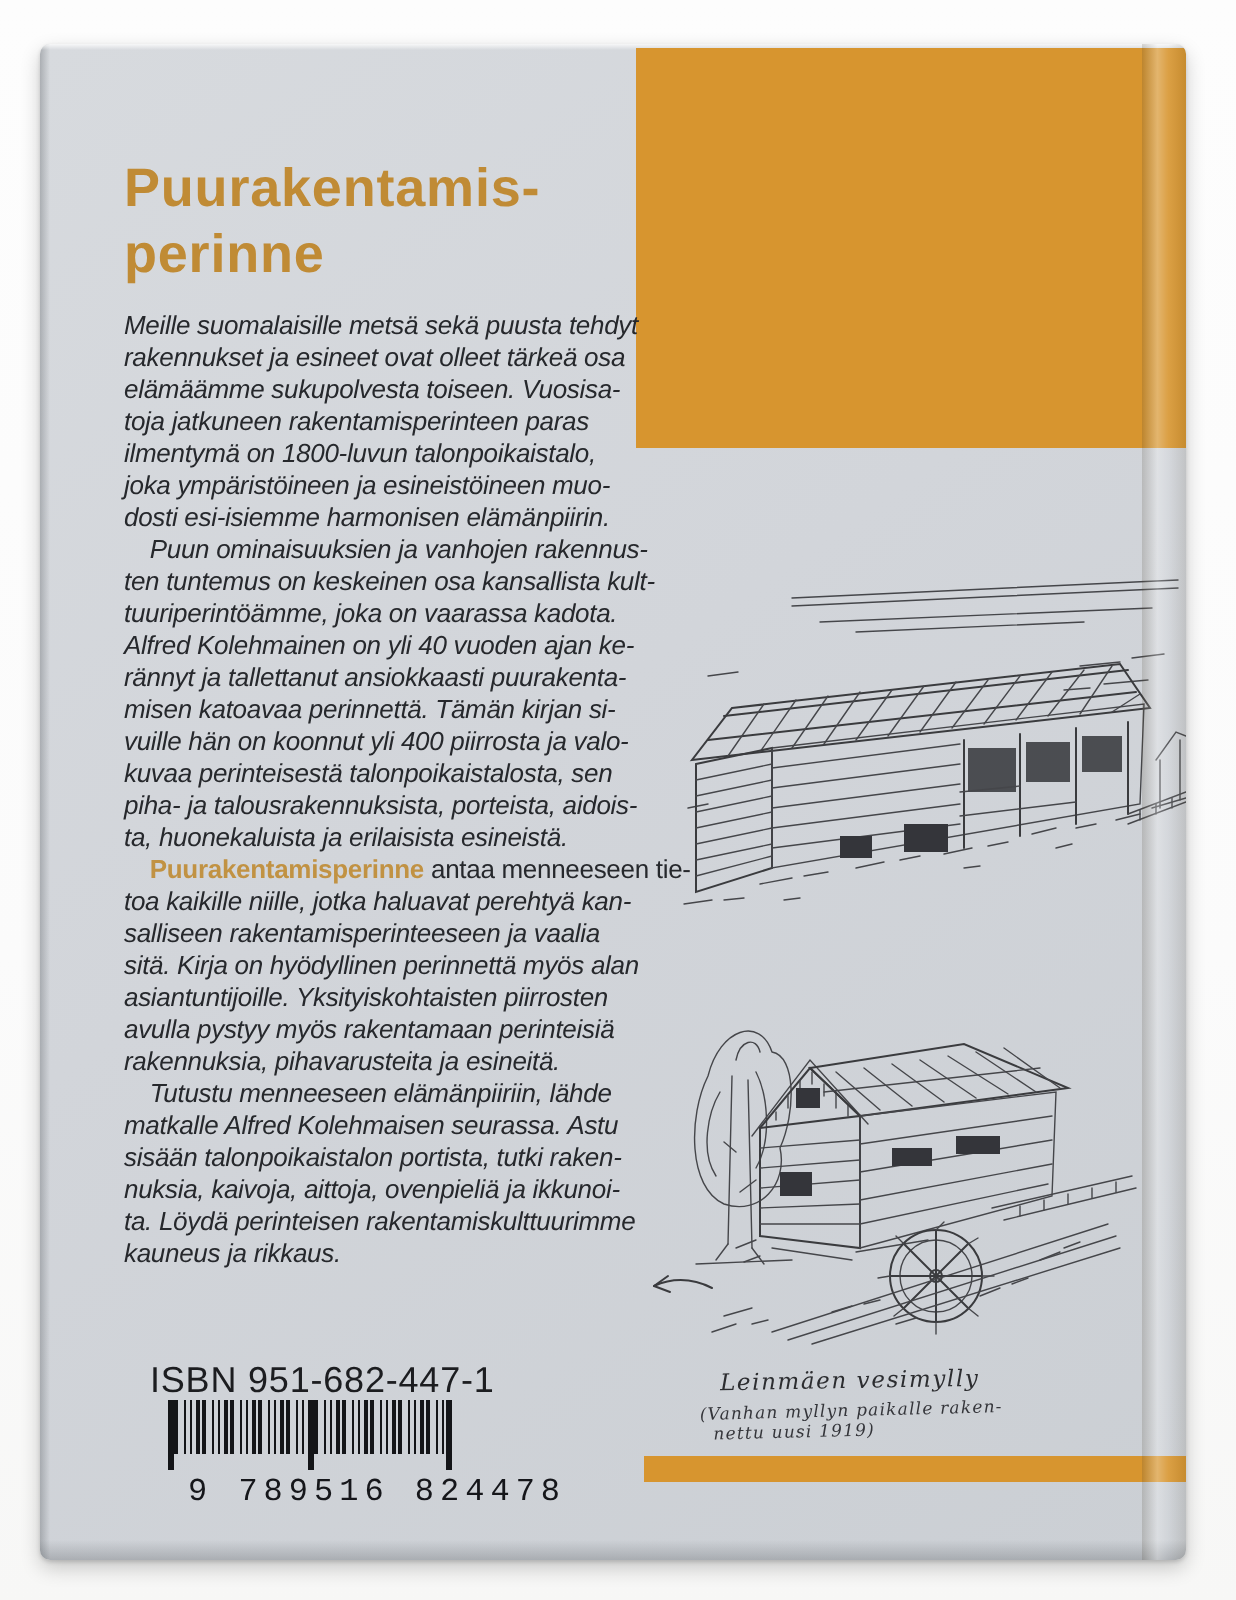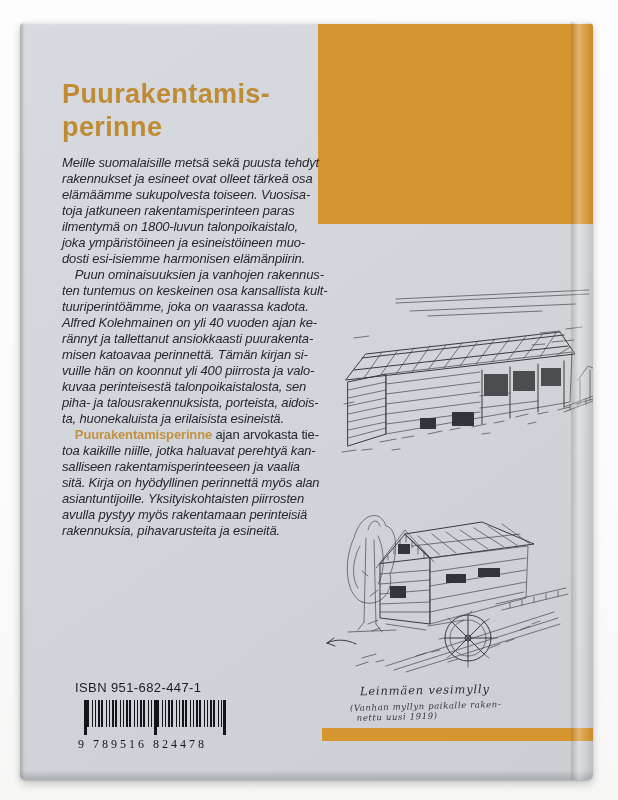--- a/index.html
+++ b/index.html
@@ -33,32 +33,32 @@
   }
   .bodytext{
     position:absolute;left:42px;top:133px;width:300px;z-index:3;
     font-size:13px;line-height:16px;letter-spacing:-0.15px;color:#26282c;
     font-weight:500;
   }
   .bodytext .lines{white-space:pre;font-style:italic;}
   .p3-line1{white-space:pre;}
   .lead-orange{font-weight:700;margin-top:38px;}
 
-  .isbn{position:absolute;left:55px;top:658px;font-size:13px;letter-spacing:0.4px;color:#1c1d20;z-index:3;text-align:center;}
+  .isbn{position:absolute;left:55px;top:658px;font-size:18px;letter-spacing:0.4px;color:#1c1d20;z-index:3;text-align:center;}
   .barcode{position:absolute;left:58px;top:678px;width:154px;height:62px;z-index:3;}
   .bars{position:absolute;left:6px;top:0;width:142px;height:27px;
     background:repeating-linear-gradient(90deg,
       #141518 0 2px, rgba(0,0,0,0) 2px 3px,
       #141518 3px 5px, rgba(0,0,0,0) 5px 8px,
       #141518 8px 9px, rgba(0,0,0,0) 9px 11px,
       #141518 11px 12px, rgba(0,0,0,0) 12px 14px);}
   .guard{position:absolute;top:0;width:3px;height:35px;background:#141518;}
   .g1{left:6px;} .g2{left:76px;} .g3{left:145px;}
-  .bc-digits{position:absolute;left:0;top:37px;font-family:Liberation Serif, serif;
-    font-size:12px;letter-spacing:3px;color:#15161a;white-space:pre;}
+  .bc-digits{position:absolute;left:16px;top:37px;font-family:Liberation Mono, monospace;
+    font-size:16px;letter-spacing:3px;color:#15161a;white-space:pre;}
 
   .sketch{position:absolute;z-index:3;}
   .sketch-upper{left:312px;top:262px;width:261px;height:220px;}
   .sketch-lower{left:300px;top:474px;width:250px;height:178px;}
 
   .caption-title{position:absolute;left:340px;top:661px;z-index:4;
     font-family:"DejaVu Serif",serif;font-style:italic;font-size:11.5px;
     letter-spacing:0.8px;color:#2c2d30;transform:rotate(-1deg);}
   .caption-note{position:absolute;left:330px;top:679px;z-index:4;
     font-family:"DejaVu Serif",serif;font-style:italic;font-size:8.5px;line-height:10px;
@@ -90,28 +90,34 @@
 ten tuntemus on keskeinen osa kansallista kult-
 tuuriperintöämme, joka on vaarassa kadota.
 Alfred Kolehmainen on yli 40 vuoden ajan ke-
 rännyt ja tallettanut ansiokkaasti puurakenta-
 misen katoavaa perinnettä. Tämän kirjan si-
 vuille hän on koonnut yli 400 piirrosta ja valo-
 kuvaa perinteisestä talonpoikaistalosta, sen
 piha- ja talousrakennuksista, porteista, aidois-
 ta, huonekaluista ja erilaisista esineistä.</div>
     <div>
-      <div class="p3-line1"><span> </span><span class="lead-orange" style="color: rgb(193, 146, 67);">Puurakentamisperinne</span><span> ajan arvokasta tie-</span></div>
+      <div class="p3-line1"><span> </span><span class="lead-orange" style="color: rgb(193, 146, 67);">Puurakentamisperinne</span><span> antaa menneeseen tie-</span></div>
       <div class="lines">toa kaikille niille, jotka haluavat perehtyä kan-
 salliseen rakentamisperinteeseen ja vaalia
 sitä. Kirja on hyödyllinen perinnettä myös alan
 asiantuntijoille. Yksityiskohtaisten piirrosten
 avulla pystyy myös rakentamaan perinteisiä
 rakennuksia, pihavarusteita ja esineitä.</div>
     </div>
+    <div class="lines"> Tutustu menneeseen elämänpiiriin, lähde
+matkalle Alfred Kolehmaisen seurassa. Astu
+sisään talonpoikaistalon portista, tutki raken-
+nuksia, kaivoja, aittoja, ovenpieliä ja ikkunoi-
+ta. Löydä perinteisen rakentamiskulttuurimme
+kauneus ja rikkaus.</div>
   </div>
 
   <div class="sketch sketch-upper">
     <svg width="261" height="220" viewBox="0 0 261 220">
       <g class="ink-thin">
         <path d="M64 15 L257 6"></path>
         <path d="M64 19 L257 10"></path>
         <path d="M78 27 L244 20"></path>
         <path d="M96 32 L210 27"></path>
         <path d="M208 49 l20 -2 M234 45 l16 -2"></path>

